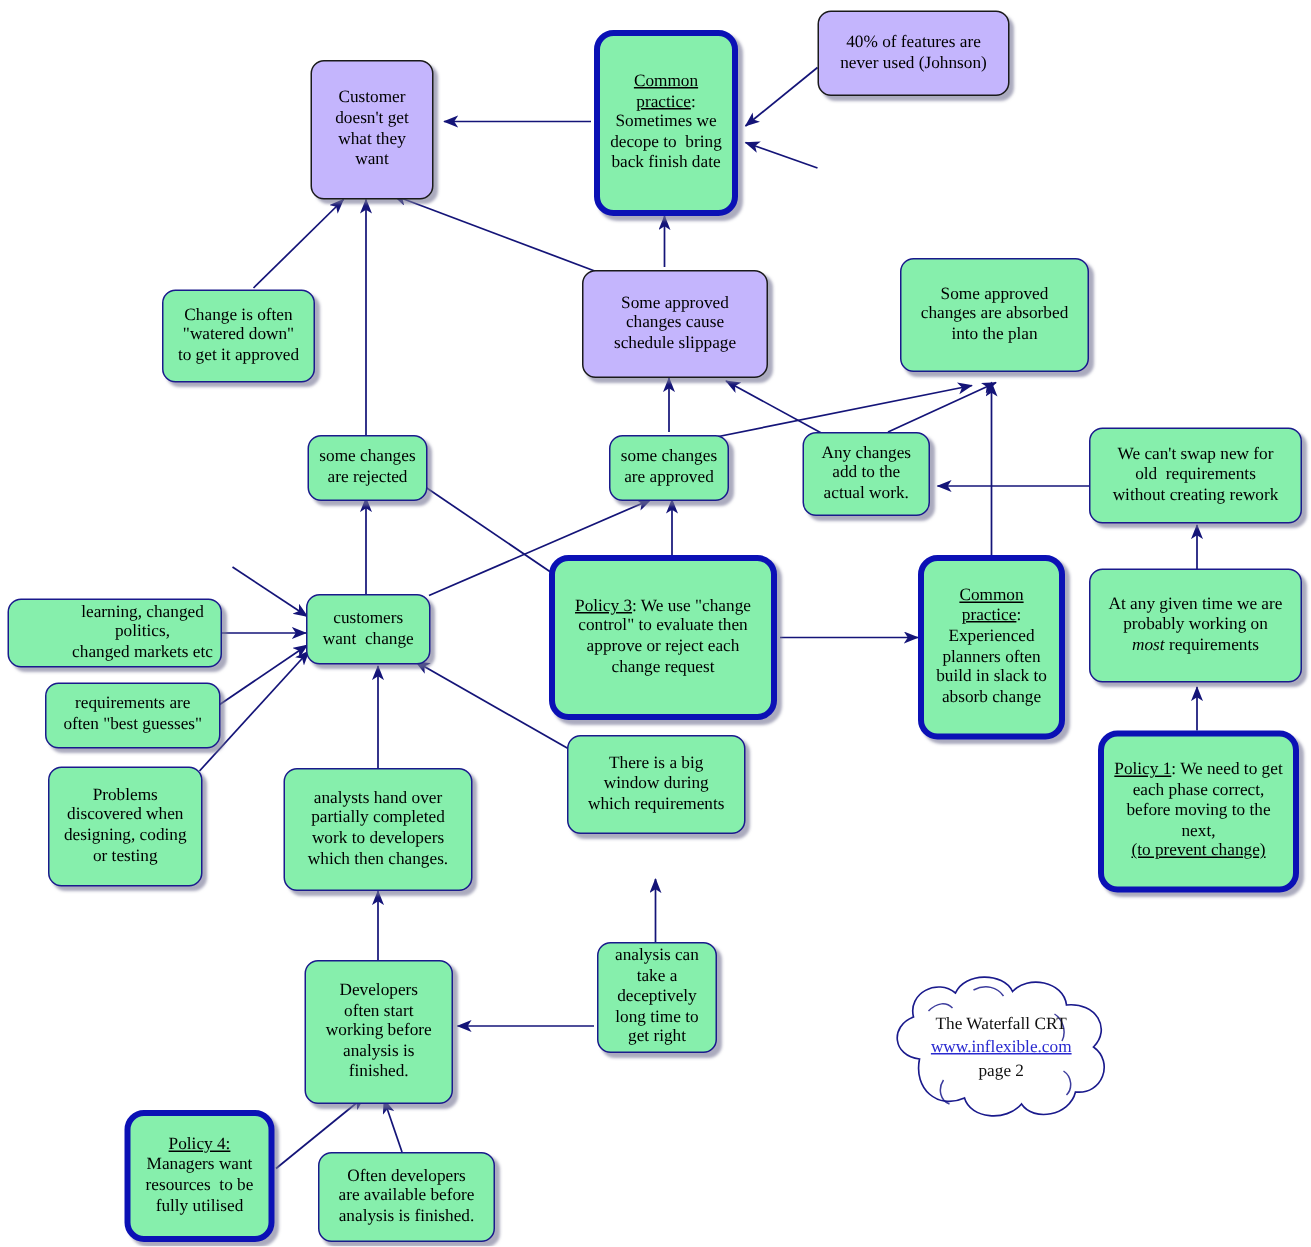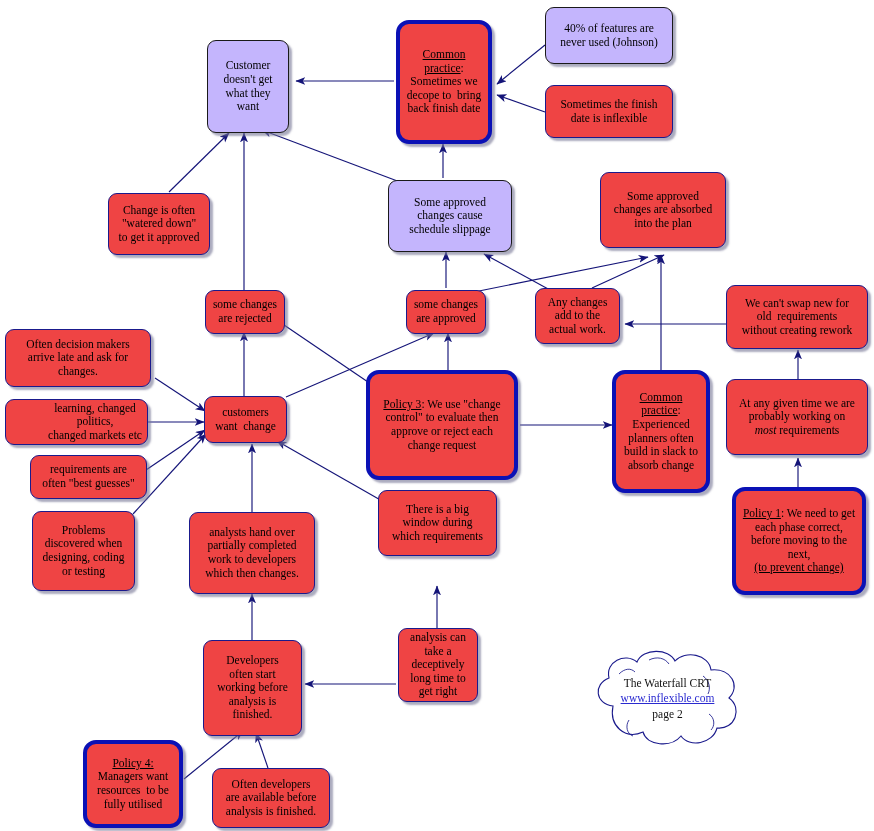--- a/index.html
+++ b/index.html
@@ -7,21 +7,21 @@
   #canvas{
     position:relative;
     width:874px;height:831px;
     background:#ffffff;
     overflow:hidden;
   }
   #edges{position:absolute;left:0;top:0;width:874px;height:831px;pointer-events:none;}
   .node{
     position:absolute;
     box-sizing:border-box;
-    background:#ef4444;
+    background:#86efac;
     border:1px solid #1a1a8c;
     border-radius:9px;
     color:#000000;
     display:flex;
     align-items:center;
     justify-content:center;
     text-align:center;
     line-height:1.18;
     font-size:11.5px;
     padding:3px 4px;
@@ -125,23 +125,20 @@
   </div>
 
   <div class="node policy" style="left:396px;top:20px;width:96px;height:124px;">
     <span class="txt"><span class="u">Common</span><br><span class="u">practice</span>:<br>Sometimes we<br>decope to&nbsp; bring<br>back finish date</span>
   </div>
 
   <div class="node green" style="left:545px;top:7px;width:128px;height:57px;">
     <span class="txt">40% of features are<br>never used (Johnson)</span>
   </div>
 
-  <div class="node" style="left:545px;top:85px;width:128px;height:53px;">
-    <span class="txt">Sometimes the finish<br>date is inflexible</span>
-  </div>
 
   <div class="node" style="left:108px;top:193px;width:102px;height:62px;">
     <span class="txt">Change is often<br>"watered down"<br>to get it approved</span>
   </div>
 
   <div class="node green" style="left:388px;top:180px;width:124px;height:72px;">
     <span class="txt">Some approved<br>changes cause<br>schedule slippage</span>
   </div>
 
   <div class="node" style="left:600px;top:172px;width:126px;height:76px;">
@@ -157,23 +154,20 @@
   </div>
 
   <div class="node" style="left:535px;top:288px;width:85px;height:56px;">
     <span class="txt">Any changes<br>add to the<br>actual work.</span>
   </div>
 
   <div class="node" style="left:726px;top:285px;width:142px;height:64px;">
     <span class="txt">We can't swap new for<br>old&nbsp; requirements<br>without creating rework</span>
   </div>
 
-  <div class="node" style="left:5px;top:329px;width:146px;height:58px;">
-    <span class="txt">Often decision makers<br>arrive late and ask for<br>changes.</span>
-  </div>
 
   <div class="node" style="left:5px;top:399px;width:143px;height:46px;padding-left:41px;">
     <span class="txt">learning, changed politics,<br>changed markets etc</span>
   </div>
 
   <div class="node" style="left:30px;top:455px;width:117px;height:44px;">
     <span class="txt">requirements are<br>often "best guesses"</span>
   </div>
 
   <div class="node" style="left:32px;top:511px;width:103px;height:80px;">

